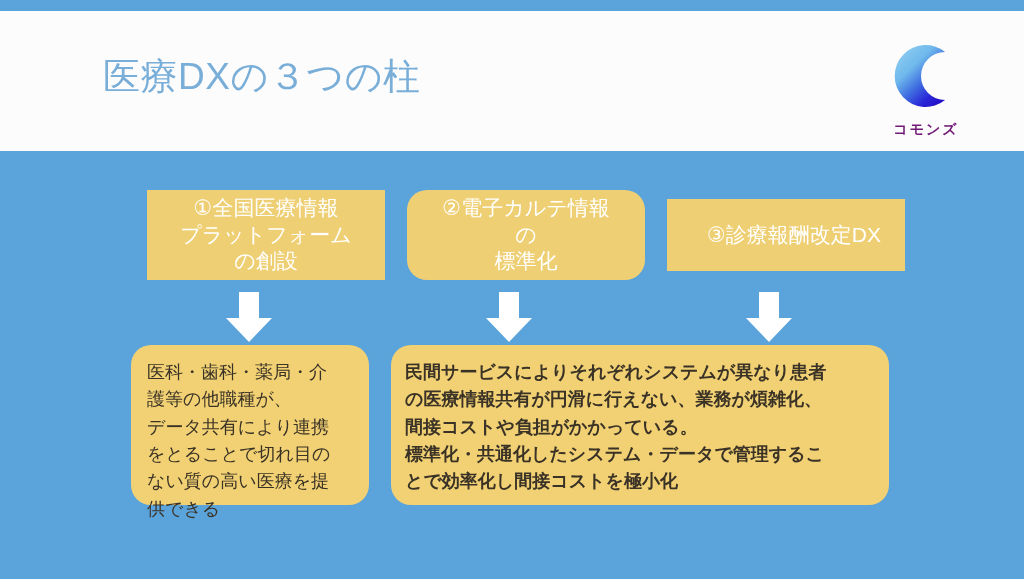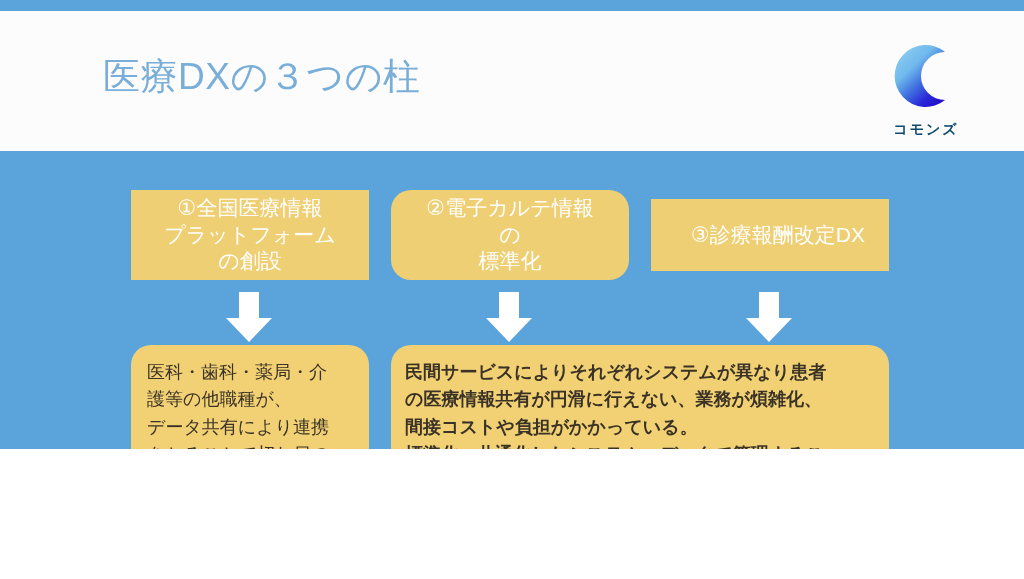--- a/index.html
+++ b/index.html
@@ -8,21 +8,21 @@
   html, body {
     width: 1024px;
     height: 579px;
     overflow: hidden;
     font-family: "Liberation Sans", "DejaVu Sans", sans-serif;
   }
 
   .slide {
     position: relative;
     width: 1024px;
-    height: 449px;
+    height: 579px;
     background: #5ba4db;
     overflow: hidden;
   }
 
   
   .header-band {
     position: absolute;
     left: 0;
     top: 11px;
     width: 1024px;
@@ -60,37 +60,38 @@
   }
 
   .logo-caption {
     position: absolute;
     left: 0;
     top: 88px;
     width: 120px;
     text-align: center;
     font-size: 14px;
     letter-spacing: 2px;
-    color: #0c4a6e;
+    color: #701a75;
     font-weight: 700;
   }
 
   
   .pillar-head {
     position: absolute;
     background: #efcf73;
     color: #ffffff;
     font-size: 21px;
     line-height: 1.28;
     text-align: center;
     display: flex;
     align-items: center;
     justify-content: center;
     padding: 4px 6px;
     white-space: pre-line;
+    margin-left: 16px;
   }
 
   #pillar-head-1 { left: 131px; top: 190px; width: 238px; height: 90px; }
   #pillar-head-2 { left: 391px; top: 190px; width: 238px; height: 90px; border-radius: 20px; }
   #pillar-head-3 { left: 651px; top: 199px; width: 238px; height: 72px; padding-left: 22px; }
 
   
   .down-arrow {
     position: absolute;
     width: 46px;

